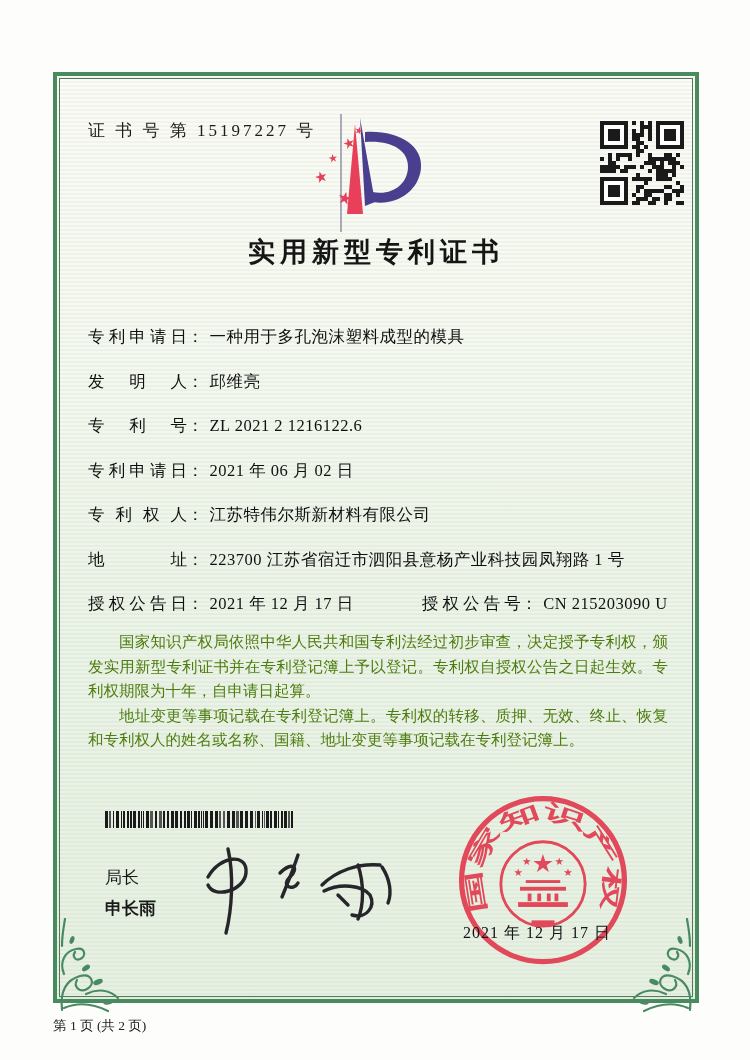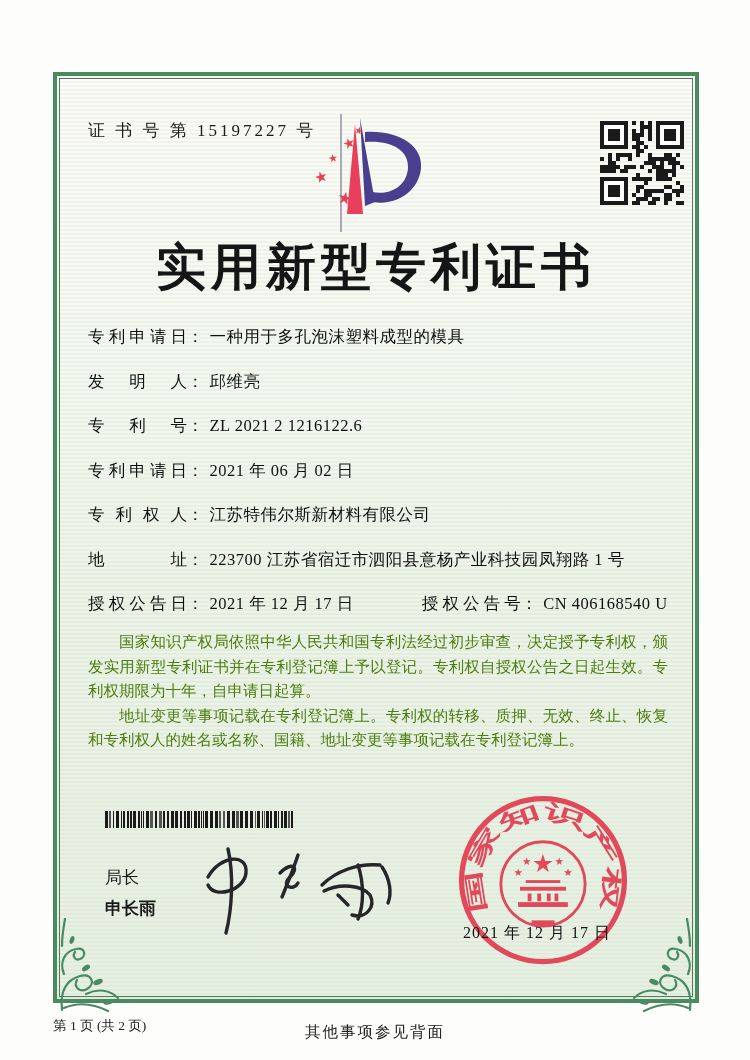--- a/index.html
+++ b/index.html
@@ -18,21 +18,21 @@
   .frame-inner{
     position:absolute;inset:2px;border:1px solid #50795f;pointer-events:none;
   }
   .cert-no{
     position:absolute;left:88px;top:119px;font-size:17px;letter-spacing:3px;color:#1c1c1c;text-align:right;
   }
   .logo{position:absolute;left:303px;top:110px;}
   .qr{position:absolute;left:600px;top:121px;}
   .title{
     position:absolute;left:53px;top:234px;width:646px;text-align:center;
-    font-size:50px;font-weight:700;letter-spacing:5px;color:#151515;
+    font-size:27px;font-weight:700;letter-spacing:5px;color:#151515;
     font-family:"DejaVu Serif","Liberation Serif",serif;
   }
   .fields{position:absolute;left:88px;top:326px;width:580px;font-size:16.5px;}
   .frow{height:44.5px;white-space:nowrap;}
   .flabel{
     display:inline-block;width:99px;text-align:justify;text-align-last:justify;
     vertical-align:top;color:#101010;
   }
   .colon{display:inline-block;margin-right:6px;}
   .fvalue{color:#101010;letter-spacing:0.5px;}
@@ -243,21 +243,21 @@
       <span class="flabel">专利申请日</span><span class="colon">：</span><span class="fvalue">2021 年 06 月 02 日</span>
     </div>
     <div class="frow">
       <span class="flabel">专利权人</span><span class="colon">：</span><span class="fvalue">江苏特伟尔斯新材料有限公司</span>
     </div>
     <div class="frow">
       <span class="flabel">地址</span><span class="colon">：</span><span class="fvalue">223700 江苏省宿迁市泗阳县意杨产业科技园凤翔路 1 号</span>
     </div>
     <div class="frow dual">
       <span><span class="flabel">授权公告日</span><span class="colon">：</span><span class="fvalue">2021 年 12 月 17 日</span></span>
-      <span class="second"><span class="flabel">授权公告号</span><span class="colon">：</span><span class="fvalue">CN 406168540 U</span></span>
+      <span class="second"><span class="flabel">授权公告号</span><span class="colon">：</span><span class="fvalue">CN 215203090 U</span></span>
     </div>
   </div>
 
   <div class="paras">
     <p>国家知识产权局依照中华人民共和国专利法经过初步审查，决定授予专利权，颁发实用新型专利证书并在专利登记簿上予以登记。专利权自授权公告之日起生效。专利权期限为十年，自申请日起算。</p>
     <p>地址变更等事项记载在专利登记簿上。专利权的转移、质押、无效、终止、恢复和专利权人的姓名或名称、国籍、地址变更等事项记载在专利登记簿上。</p>
   </div>
 
   <svg class="barcode" id="barcode" width="192" height="17" viewBox="0 0 192 17">
       <rect x="0" y="0" width="3" height="17" fill="#1a1a1a"></rect>
@@ -384,15 +384,14 @@
     </g>
     <g fill="#4a8a62">
       <ellipse cx="30" cy="50" rx="4.5" ry="2.5" transform="rotate(-35 30 50)"></ellipse>
       <ellipse cx="42" cy="64" rx="5" ry="2.6" transform="rotate(-20 42 64)"></ellipse>
       <ellipse cx="16" cy="22" rx="4" ry="2.2" transform="rotate(-70 16 22)"></ellipse>
       <ellipse cx="52" cy="84" rx="5" ry="2.6" transform="rotate(-12 52 84)"></ellipse>
     </g>
   </svg>
 
   <div class="page-note">第 1 页 (共 2 页)</div>
-  <div class="back-note">其他事项参见背面</div>
 
 </div>
 
 </body></html>

